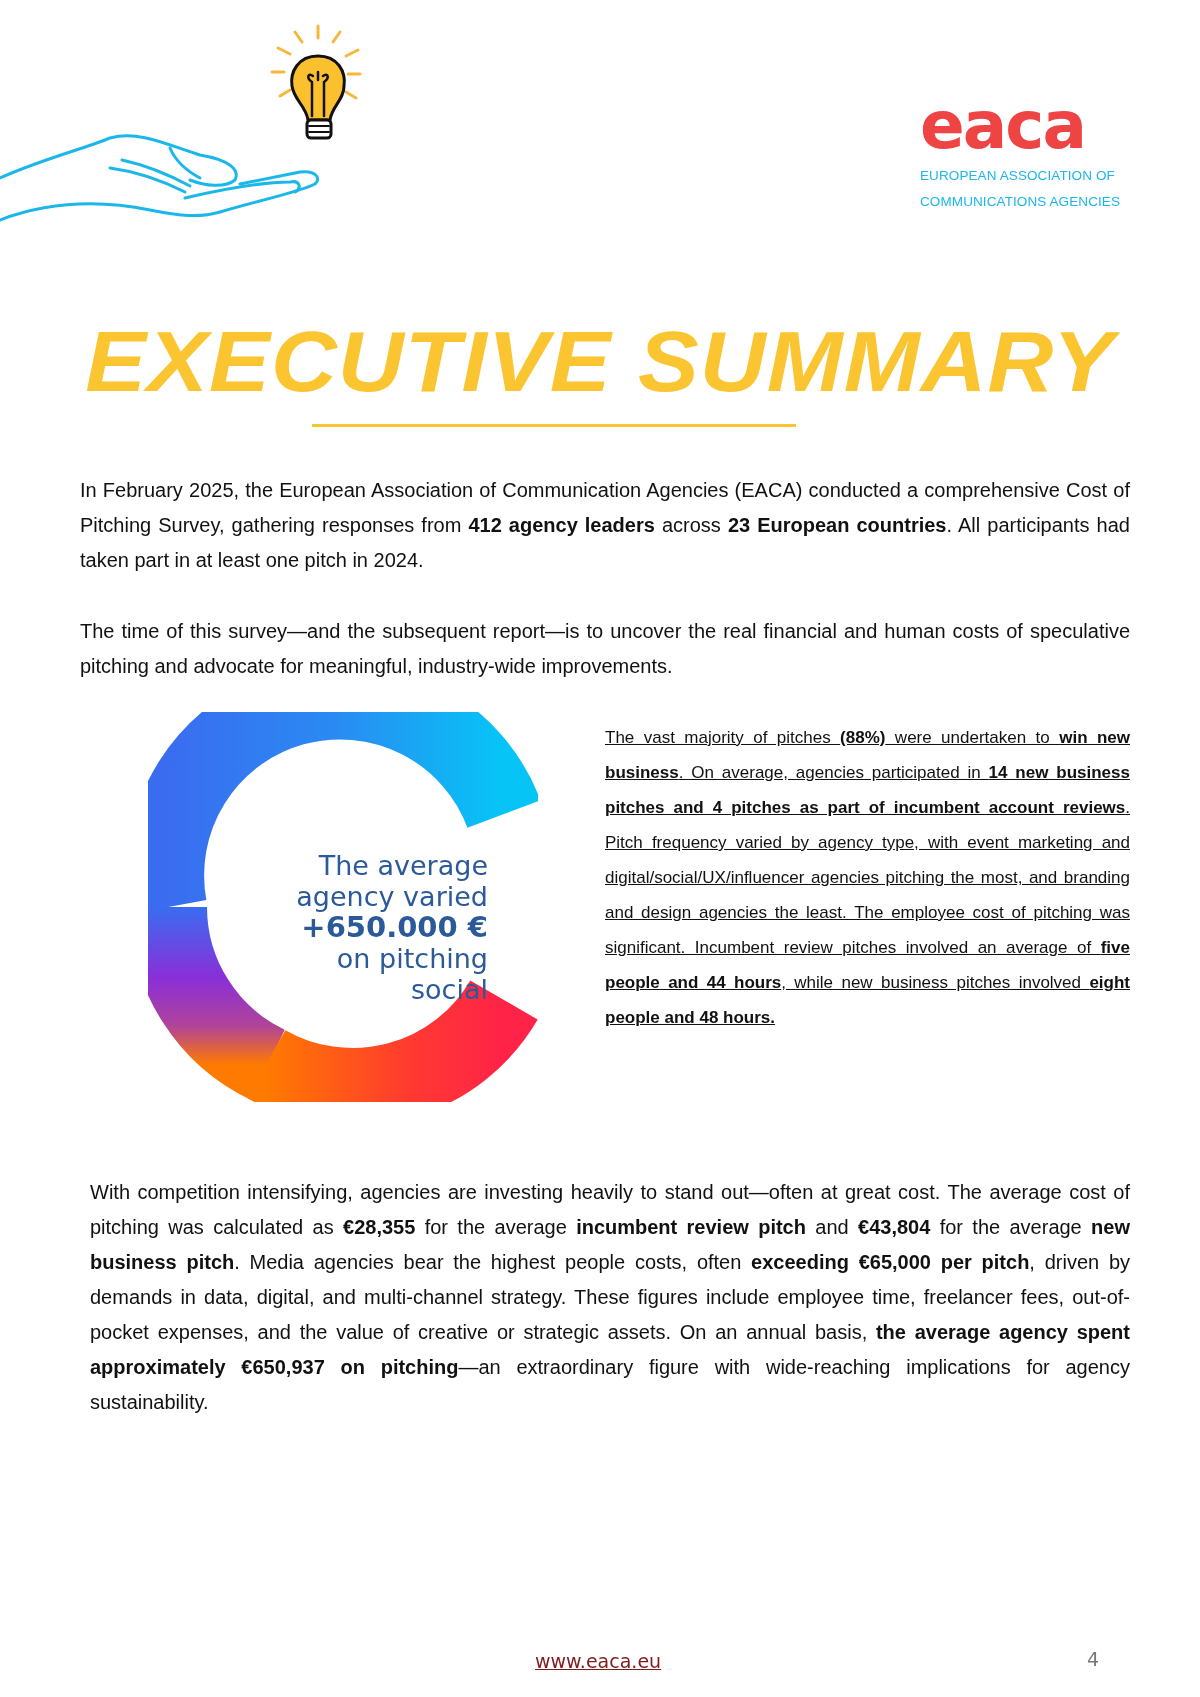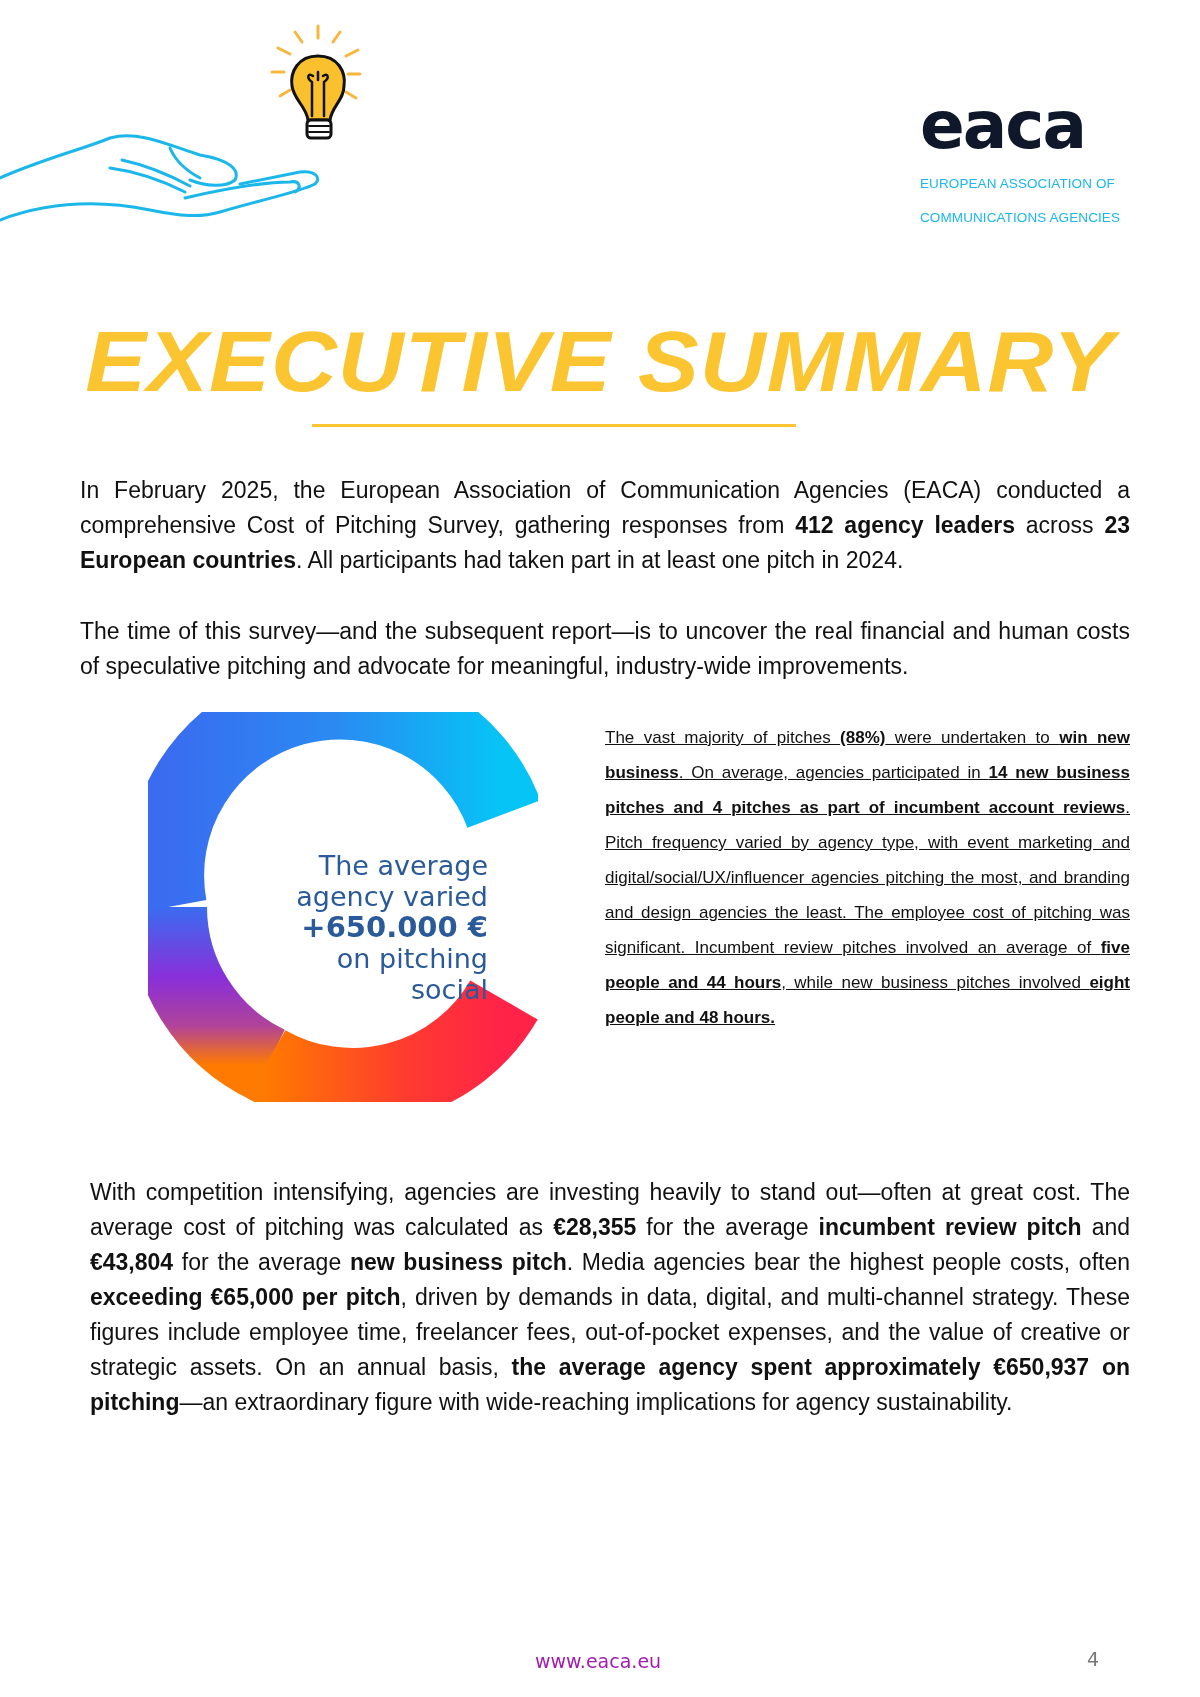--- a/index.html
+++ b/index.html
@@ -1,41 +1,41 @@
 <!DOCTYPE html>
 <html><head>
 <meta charset="utf-8">
 <style>
   * { box-sizing: border-box; margin: 0; padding: 0; }
   html, body { width: 1200px; height: 1697px; background: #ffffff; }
   body { position: relative; font-family: "DejaVu Sans", sans-serif; color: #111; overflow: hidden; }
 
   .hand-art { position: absolute; left: 0; top: 20px; width: 370px; height: 210px; }
   .logo { position: absolute; left: 920px; top: 95px; width: 215px; }
-  .logo-word { font-family: "DejaVu Sans", sans-serif; font-size: 66px; font-weight: bold; color: #0f172a; letter-spacing: -2px; line-height: 62px; }
-  .logo-sub { font-family: "Liberation Sans", sans-serif; font-size: 13.5px; color: #1bb7ea; line-height: 14px; letter-spacing: 0.1px; margin-top: 20px; }
+  .logo-word { font-family: "DejaVu Sans", sans-serif; font-size: 66px; font-weight: bold; color: #ef4444; letter-spacing: -2px; line-height: 62px; }
+  .logo-sub { font-family: "Liberation Sans", sans-serif; font-size: 13.5px; color: #1bb7ea; line-height: 14px; letter-spacing: 0.1px; margin-top: 12px; }
 
   .title { position: absolute; left: 0; top: 312px; width: 1200px; text-align: center;
     font-family: "Liberation Sans", sans-serif; font-weight: bold; font-style: italic;
     font-size: 86px; color: #fbc531; letter-spacing: 1px; transform: scaleX(1.06); }
   .title-rule { position: absolute; left: 312px; top: 424px; width: 484px; height: 3px; background: #fbc531; }
 
-  .para { position: absolute; font-family: "Liberation Sans", sans-serif; font-size: 23px; line-height: 35px; text-align: justify; color: #111; }
+  .para { position: absolute; font-family: "Liberation Sans", sans-serif; font-size: 20px; line-height: 35px; text-align: justify; color: #111; }
   .para b { font-weight: bold; }
   .p1 { left: 80px; top: 473px; width: 1050px; }
   .p2 { left: 80px; top: 614px; width: 1050px; }
   .p3 { left: 605px; top: 720px; width: 525px; font-size: 17px; text-decoration: underline; }
   .p4 { left: 90px; top: 1175px; width: 1040px; }
 
   .donut-wrap { position: absolute; left: 148px; top: 712px; width: 390px; height: 390px; }
   .donut-text { position: absolute; left: 228px; top: 850px; width: 260px; text-align: right;
     font-family: "DejaVu Sans", sans-serif; color: #2a5a9a; font-size: 27px; line-height: 31px; }
   .donut-text .amount { font-weight: bold; font-size: 29px; }
 
-  .footer-link { position: absolute; left: 535px; top: 1650px; font-family: "DejaVu Sans", sans-serif; font-size: 19px; color: #a21caf; }
+  .footer-link { position: absolute; left: 535px; top: 1650px; font-family: "DejaVu Sans", sans-serif; font-size: 19px; color: #7f1d1d; text-decoration: underline; }
   .page-num { position: absolute; left: 1087px; top: 1648px; font-family: "DejaVu Sans", sans-serif; font-size: 19px; color: #777; }
 </style>
 </head>
 <body>
 
 <svg class="hand-art" viewBox="0 0 370 210">
   <g fill="none" stroke-linecap="round">
     <g stroke="#f6b73c" stroke-width="3">
       <line x1="318" y1="6" x2="318" y2="18"></line>
       <line x1="295" y1="12" x2="302" y2="22"></line>

